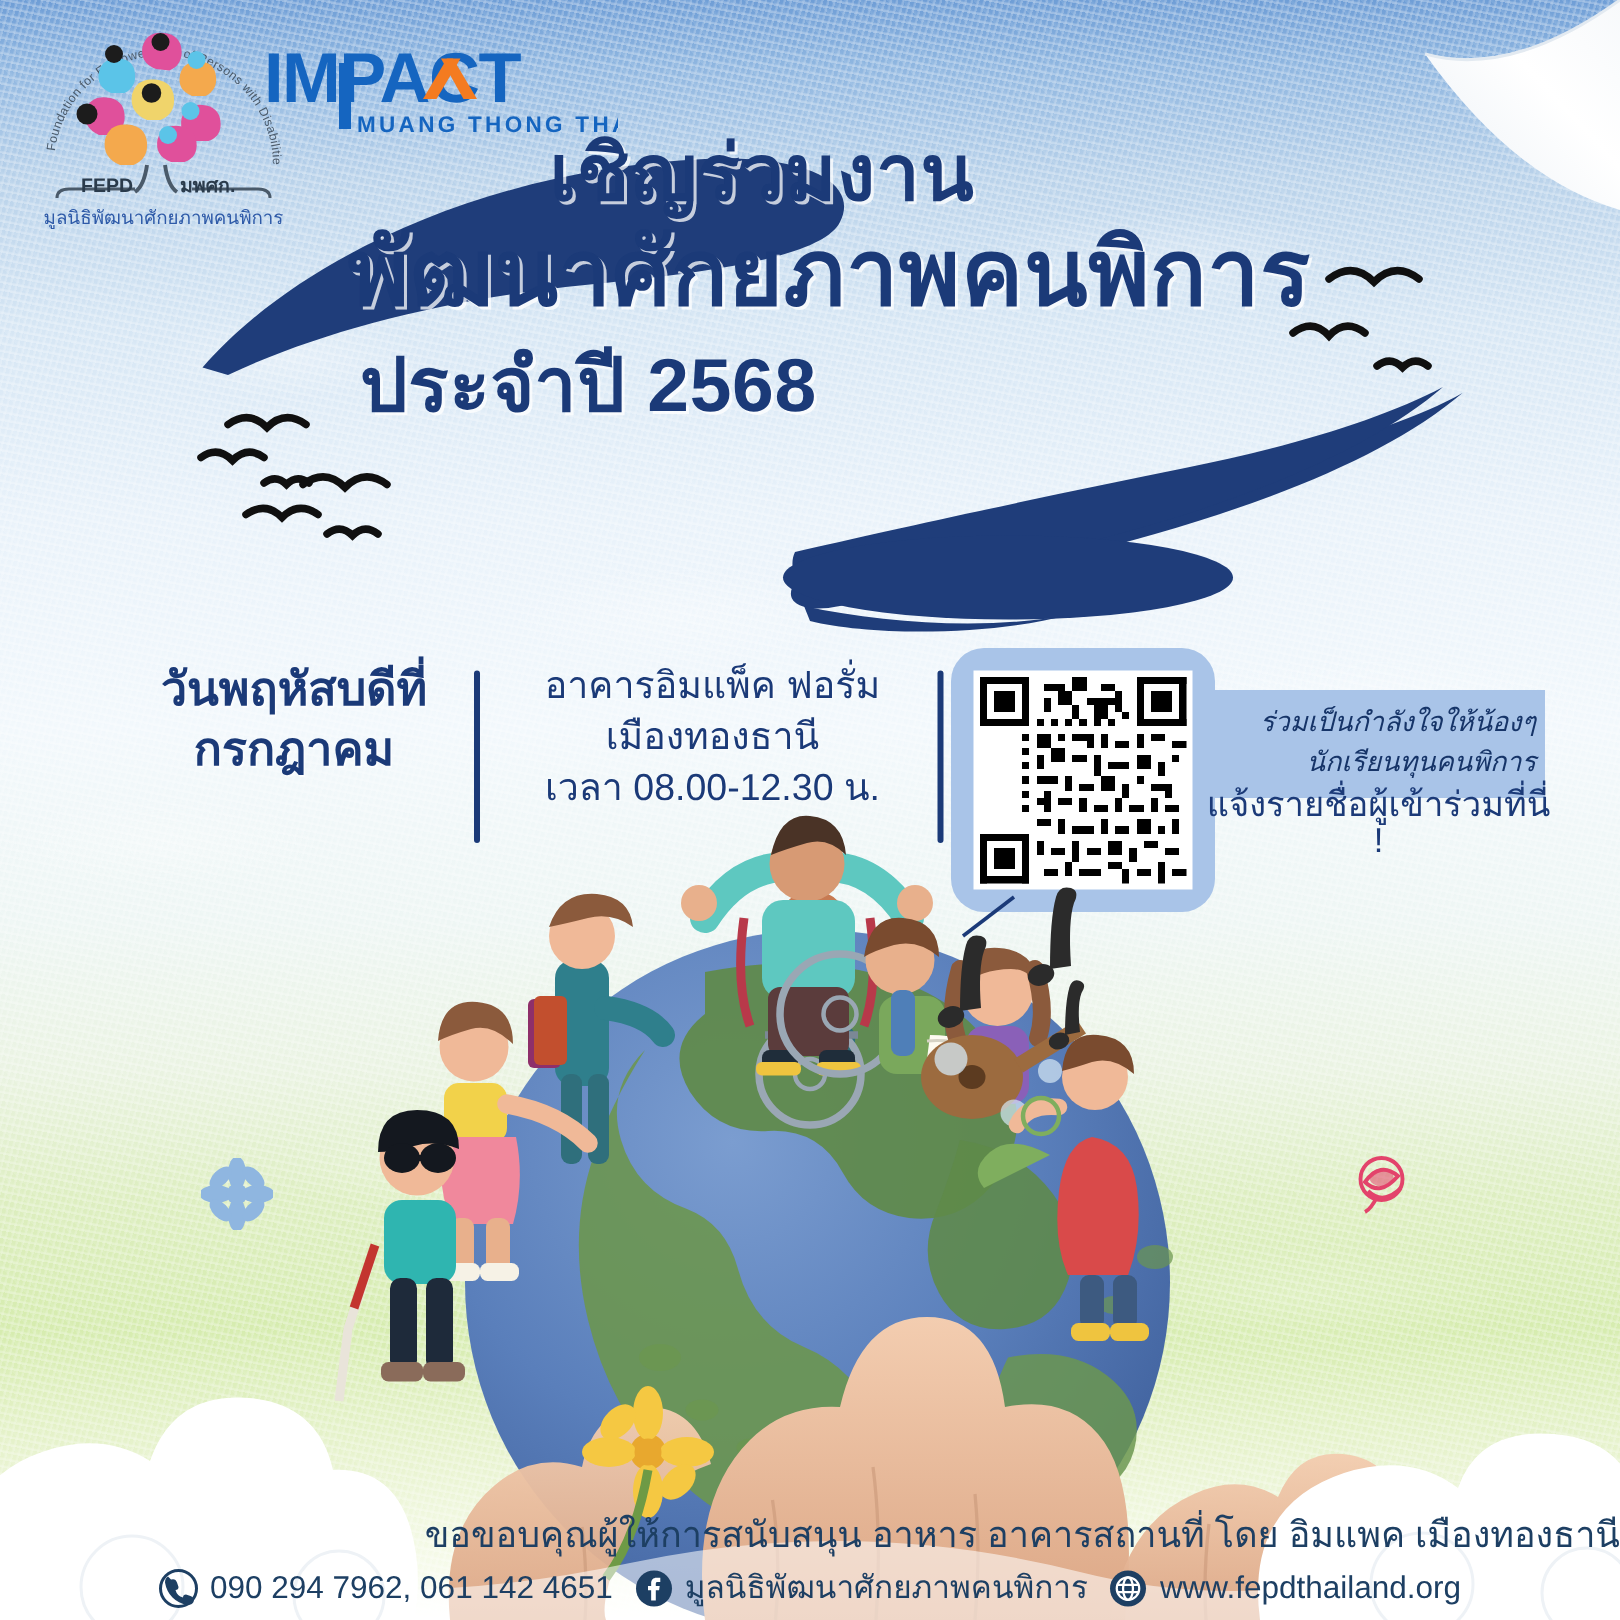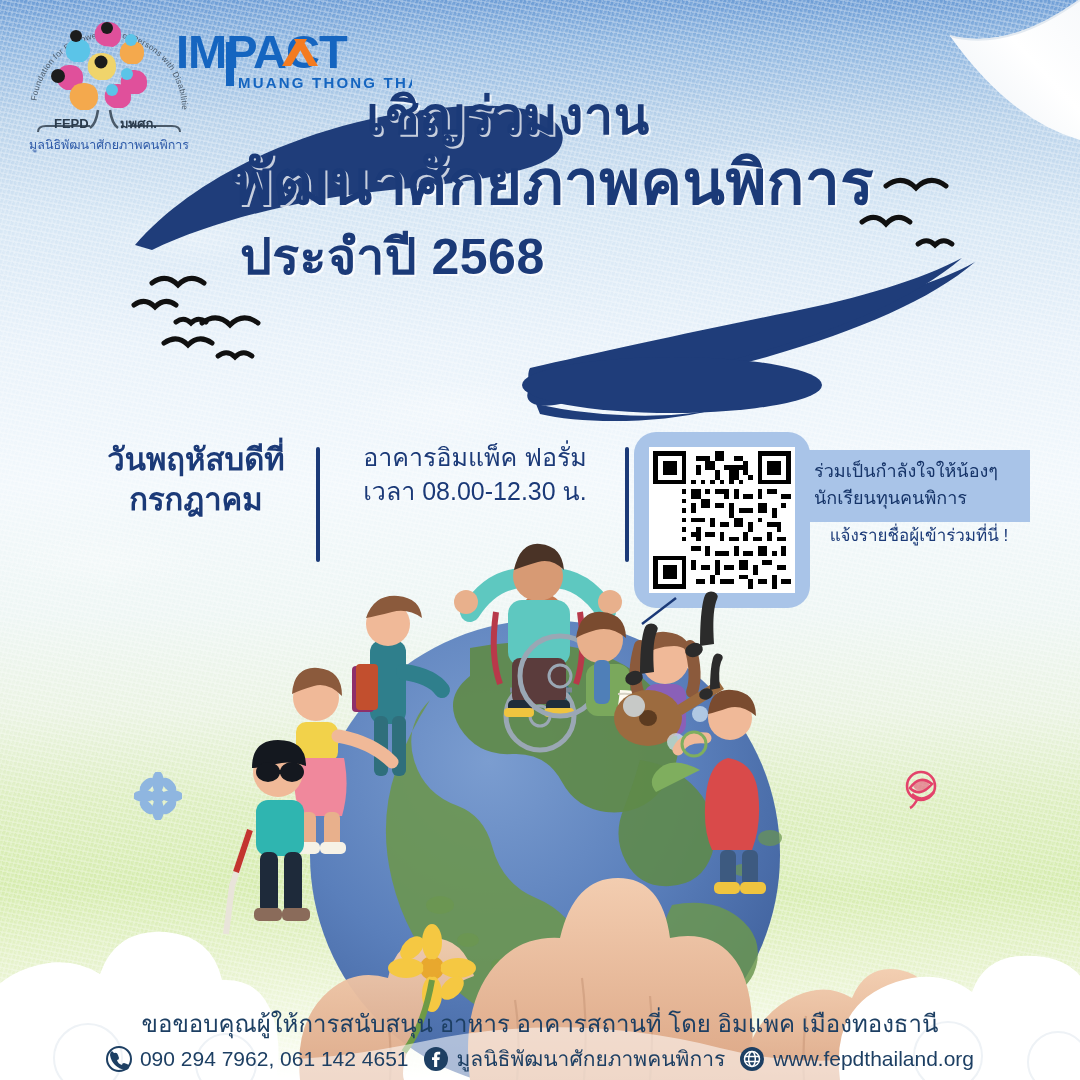--- a/index.html
+++ b/index.html
@@ -93,32 +93,32 @@
   #qr-card{
     position:absolute;left:634px;top:432px;width:176px;height:176px;
     background:#a9c4e8;border-radius:22px;
     display:flex;align-items:center;justify-content:center;
   }
   #qr-inner{width:146px;height:146px;background:#fff;padding:4px;box-sizing:border-box;}
   #qr-pointer{position:absolute;left:636px;top:596px;width:42px;height:30px;}
 
   
   #cta-highlight{
-    position:absolute;left:808px;top:450px;width:222px;
+    position:absolute;left:808px;top:460px;width:222px;
     background:#a9c4e8;padding:8px 6px 10px 6px;box-sizing:border-box;
-    text-align:left;color:#163468;font-size:18px;line-height:27px;
+    text-align:right;color:#163468;font-size:18px;line-height:27px;font-style:italic;
   }
   #cta-note{
     position:absolute;left:800px;top:524px;width:238px;text-align:center;
-    color:#1b3a78;font-size:17px;line-height:24px;
+    color:#1b3a78;font-size:23px;line-height:24px;
   }
 
   
   #footer{
-    position:absolute;left:0;bottom:6px;width:1080px;text-align:center;color:#1d3f63;
+    position:absolute;left:0;bottom:6px;width:1080px;text-align:right;color:#1d3f63;
   }
   #footer-thanks{font-size:24px;line-height:34px;}
   #footer-contacts{
     display:flex;align-items:center;justify-content:center;gap:0;
     font-size:21px;line-height:30px;margin-top:3px;
   }
   .fc-item{display:flex;align-items:center;gap:8px;}
   .fc-item + .fc-item{margin-left:14px;}
 
   
@@ -207,20 +207,21 @@
   <div id="date-block">
     <div class="dow">วันพฤหัสบดีที่</div>
     <div class="dmon">กรกฎาคม</div>
   </div>
 
   <div class="divider" id="divider-left"></div>
   <div class="divider" id="divider-right"></div>
 
   <div id="venue-block">
     <div>อาคารอิมแพ็ค ฟอรั่ม</div>
+    <div>เมืองทองธานี</div>
     <div>เวลา 08.00-12.30 น.</div>
   </div>
 
   <div id="qr-card">
     <svg id="qr-inner" viewBox="0 0 29 29" shape-rendering="crispEdges">
       <rect width="29" height="29" fill="#fff"></rect>
       <g fill="#000">
 
         <rect x="0" y="0" width="7" height="1"></rect>
           <rect x="0" y="6" width="7" height="1"></rect>

